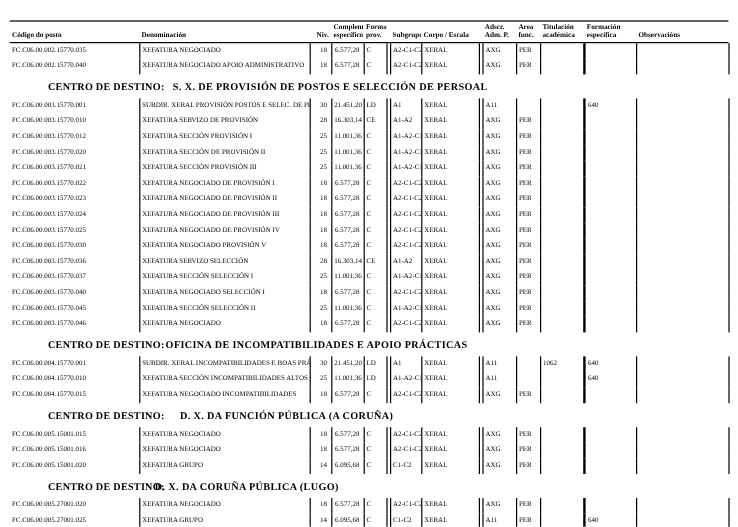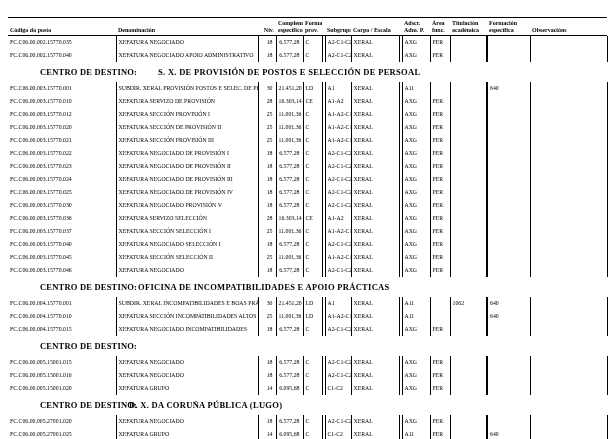--- a/index.html
+++ b/index.html
@@ -53,21 +53,21 @@
     margin: 5px 0 2px 0;
   }
   .sec-label {
     position: absolute; left: 32px; top: 0;
     font-weight: bold; font-size: 8.5px; letter-spacing: 0.2px;
   }
   .sec-title {
     position: absolute; top: 0;
     font-weight: bold; font-size: 8.5px; letter-spacing: 0.3px;
   }
-  .sec-0 .sec-title { left: 150px; }
+  .sec-0 .sec-title { left: 136px; }
   .sec-1 .sec-title { left: 130px; }
   .sec-2 .sec-title { left: 142px; }
   .sec-3 .sec-title { left: 121px; }
 </style>
 </head>
 <body>
 
 <div class="page">
 
   <div class="thead">
@@ -529,20 +529,21 @@
     <td class="c-adscr">AXG</td>
     <td class="c-area">PER</td>
     <td class="c-tit"></td>
     <td class="c-form"></td>
     <td class="c-obs"></td>
   </tr>
         </tbody>
       </table>
       <div class="sec-head sec-2">
         <span class="sec-label">CENTRO DE DESTINO:</span>
+        <span class="sec-title">D. X. DA FUNCIÓN PÚBLICA (A CORUÑA)</span>
       </div>
       <table class="rows">
         <colgroup>
           <col style="width:108px">
           <col style="width:142px">
           <col style="width:18px">
           <col style="width:27px">
           <col style="width:19px">
           <col style="width:3px">
           <col style="width:26px">

